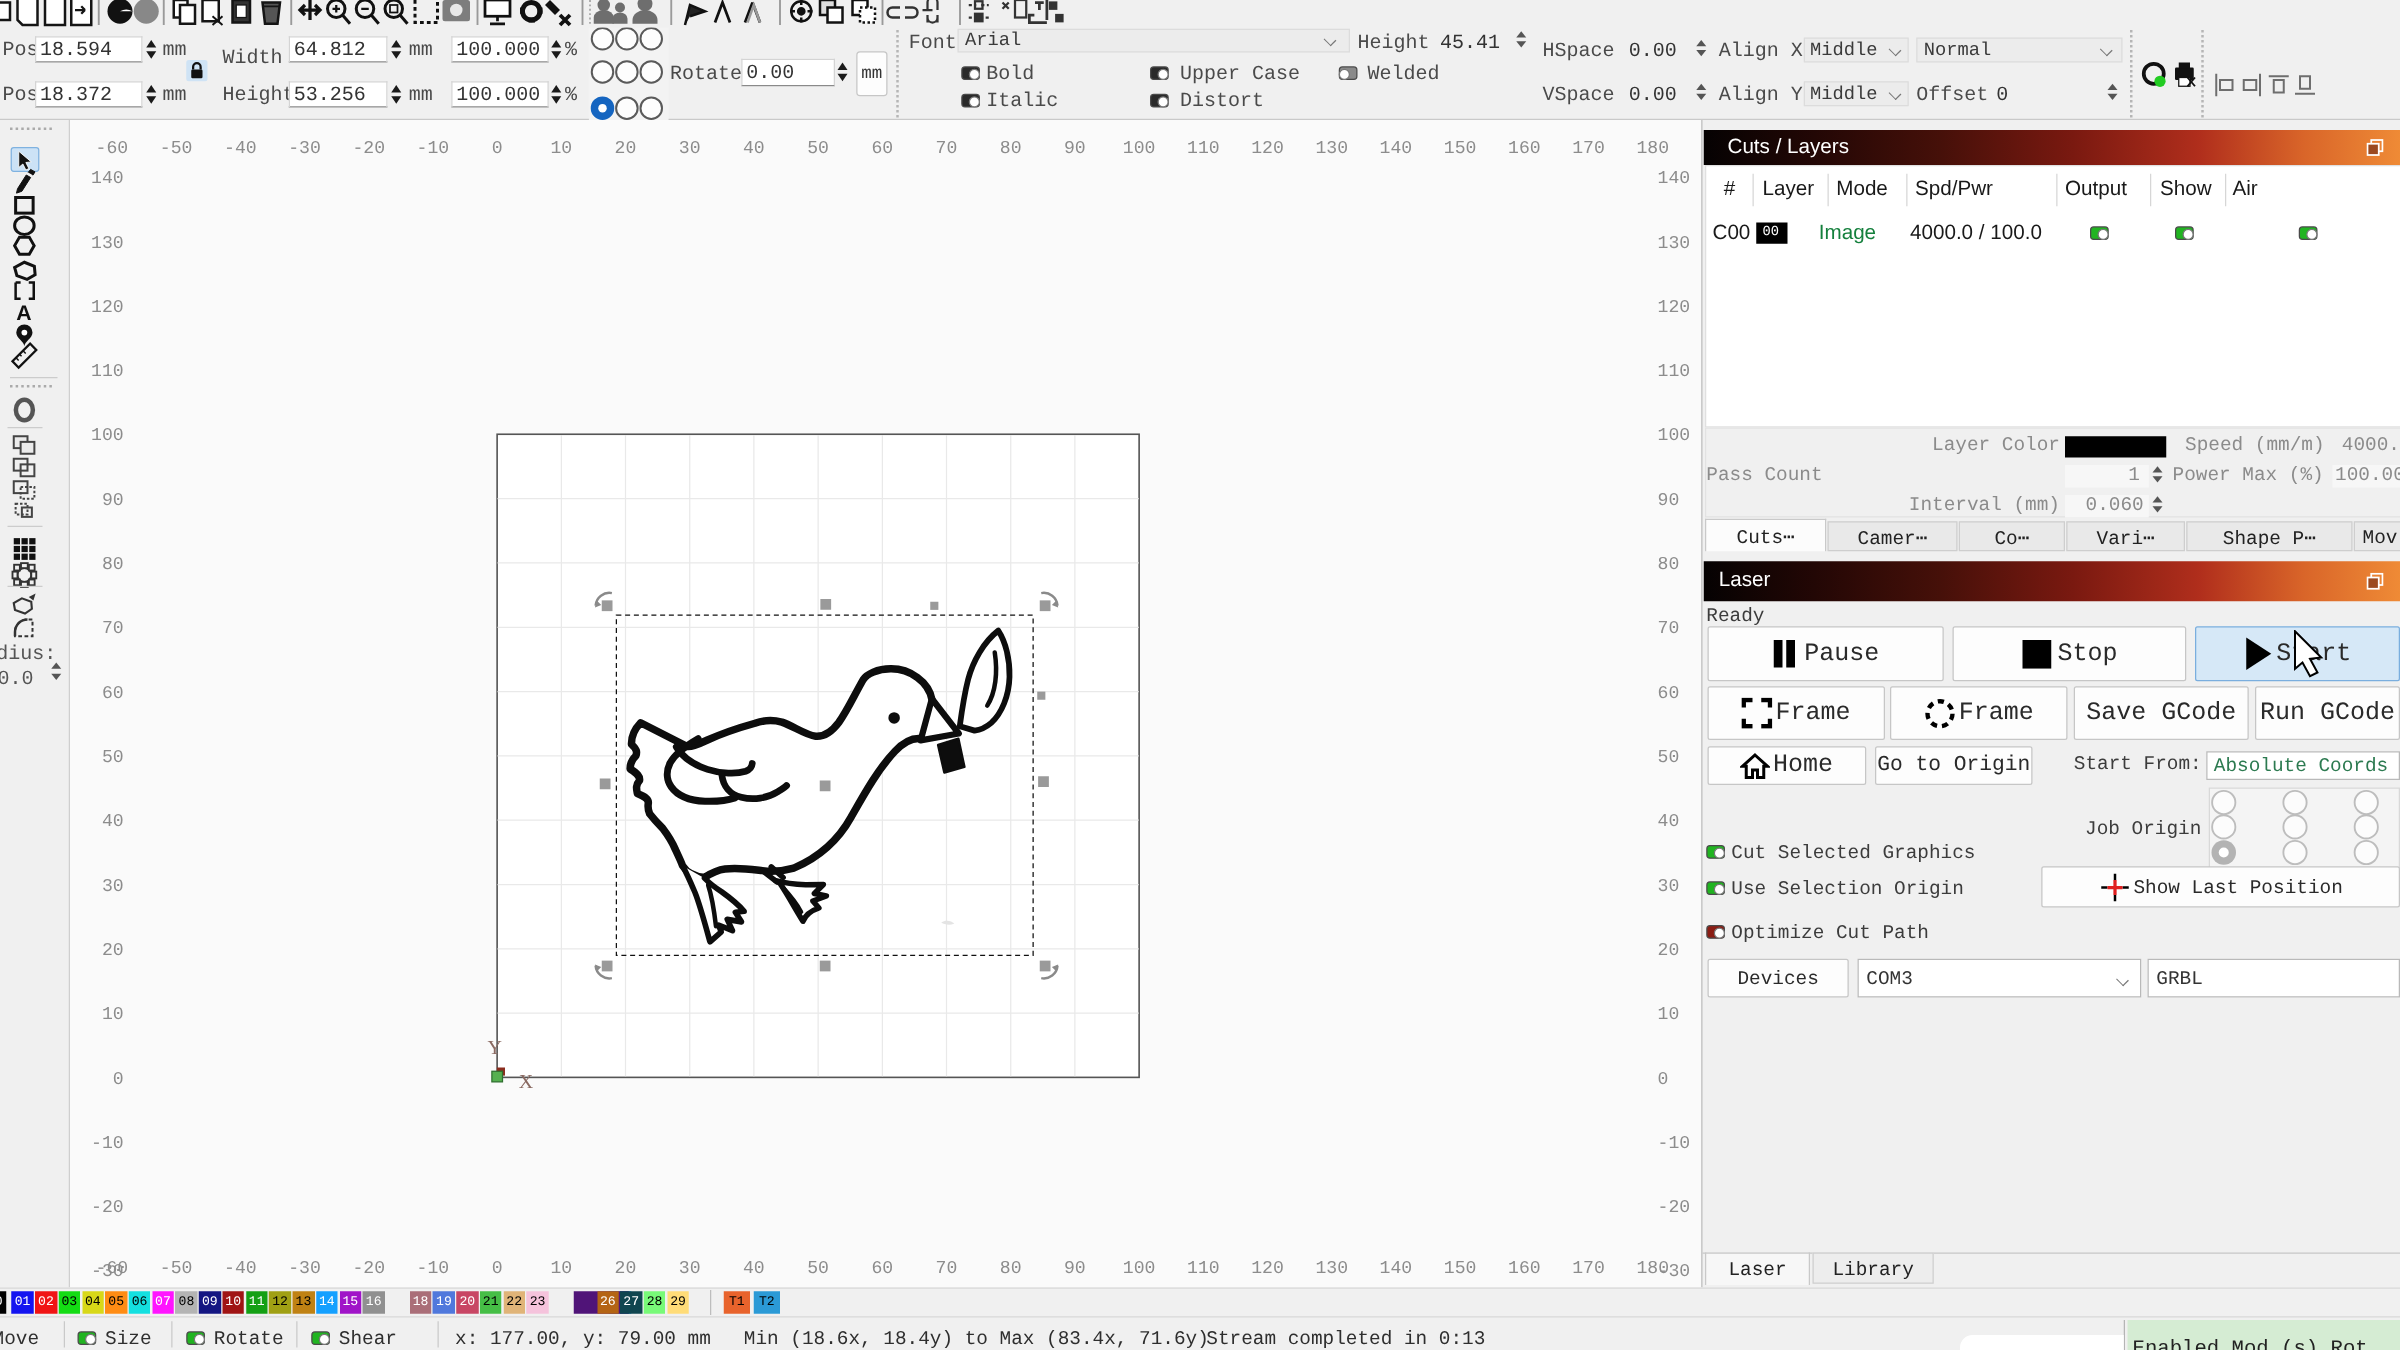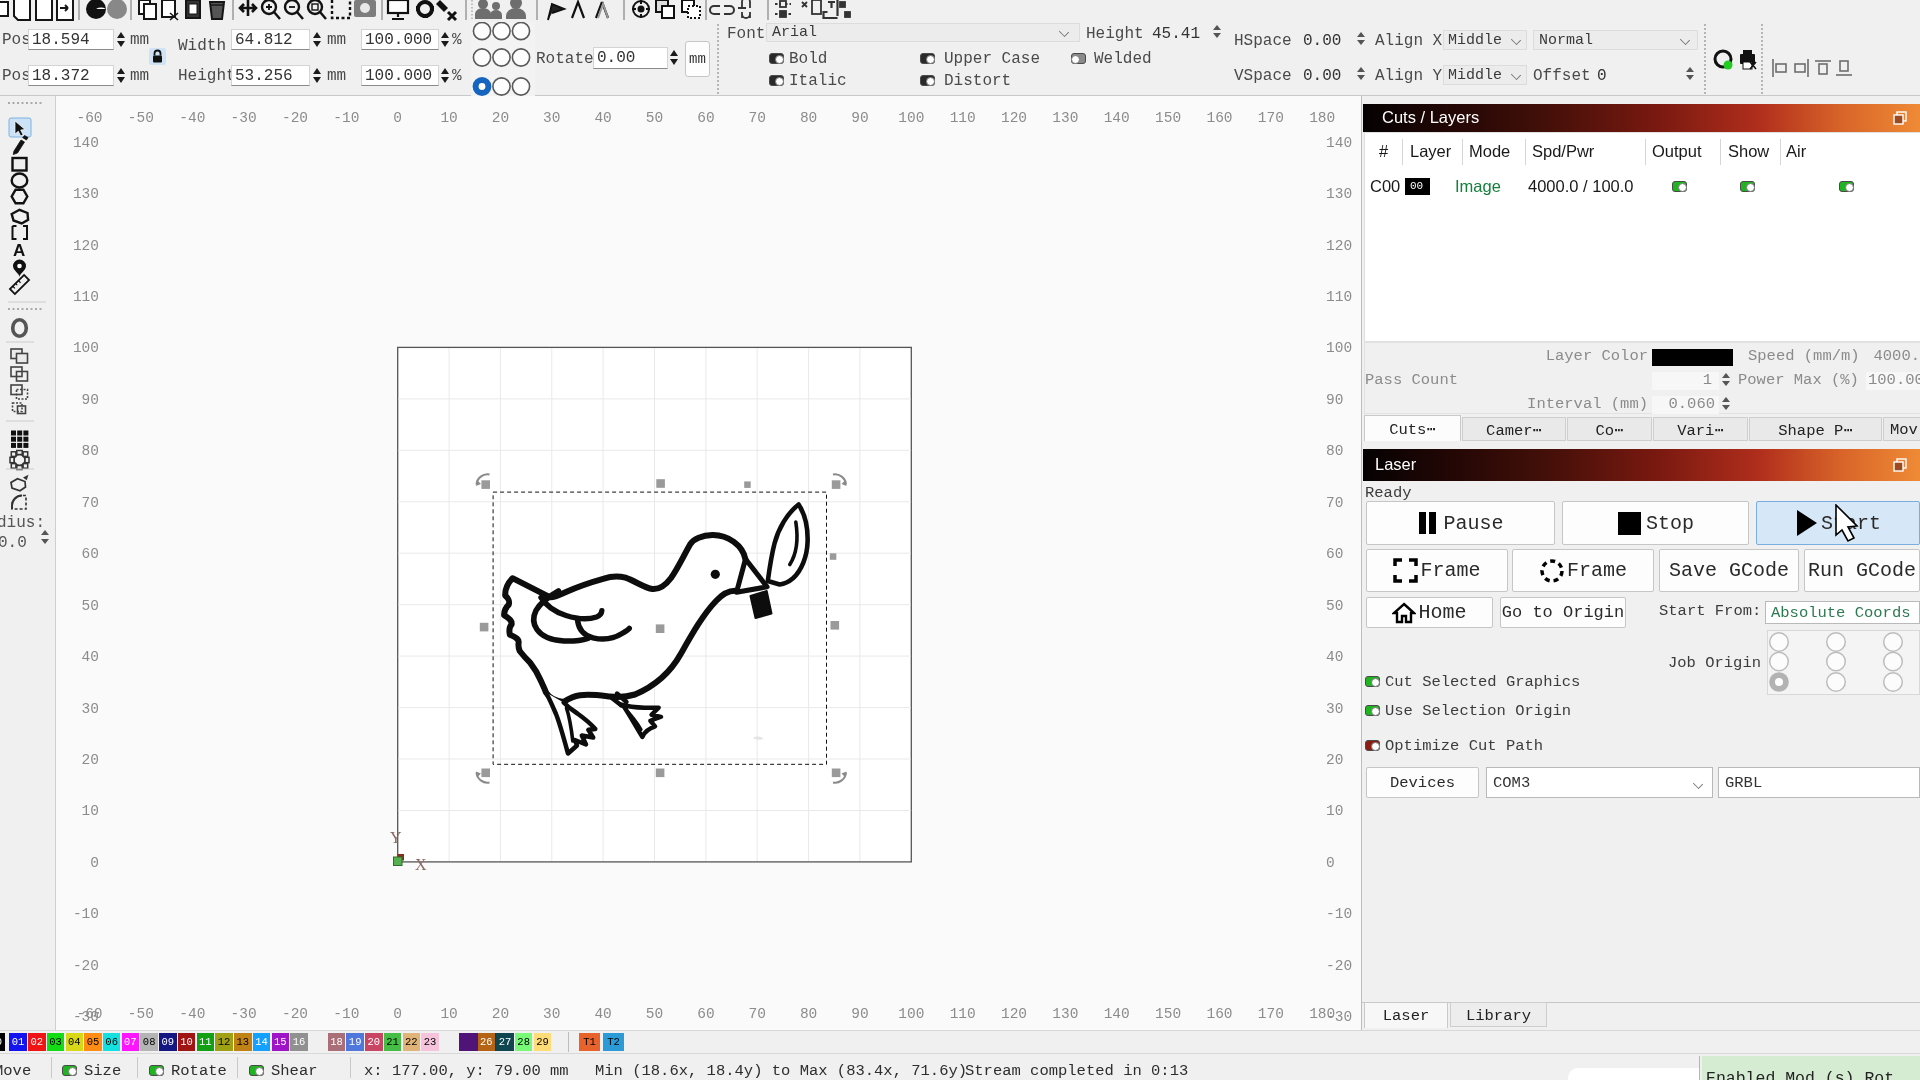--- a/index.html
+++ b/index.html
@@ -582,20 +582,29 @@
     </g>
     <circle cx="12" cy="52" r="9.8" fill="#b3b3b3"></circle>
       <circle cx="12" cy="52" r="4" fill="#fff"></circle>
   </svg>
   <div class="tgl abs" style="left:3px;top:580px;"></div>
   <div class="mono abs" style="left:23px;top:577px;font-size:15.5px;color:#3c3c3c;">Cut Selected Graphics</div>
   <div class="tgl abs" style="left:3px;top:609px;"></div>
   <div class="mono abs" style="left:23px;top:606px;font-size:15.5px;color:#3c3c3c;">Use Selection Origin</div>
   <div class="tgl tglr abs" style="left:3px;top:644px;"></div>
   <div class="mono abs" style="left:23px;top:641px;font-size:15.5px;color:#3c3c3c;">Optimize Cut Path</div>
+  <div class="btn" style="left:271px;top:597px;width:287px;height:33px;font-size:15.5px;">
+    <svg width="26" height="26" style="margin-right:2px;">
+        <g stroke="#000" stroke-width="2">
+          <path d="M13 2 v5 M13 19 v5 M2 13 h5 M19 13 h5"></path>
+        </g>
+        <g stroke="#e02020" stroke-width="2.6">
+          <path d="M13 7 v12 M7 13 h12"></path>
+        </g>
+      </svg>Show Last Position</div>
   <div class="btn" style="left:4px;top:671px;width:113px;height:31px;font-size:15.5px;">Devices</div>
   <div class="abs mono" style="left:124px;top:671px;width:227px;height:31px;background:#fff;border:1px solid #b9b9b9;font-size:15.5px;color:#333;padding:6px 0 0 6px;">COM3</div>
   <div class="chev abs" style="left:332px;top:683px;"></div>
   <div class="abs mono" style="left:356px;top:671px;width:202px;height:31px;background:#fff;border:1px solid #b9b9b9;font-size:15.5px;color:#333;padding:6px 0 0 6px;">GRBL</div>
 
   <div class="abs" style="left:0px;top:906px;width:559px;height:1px;background:#c6c6c6;"></div>
   <div class="abs mono" style="left:2px;top:906px;width:84px;height:26px;background:#f7f7f7;border:1px solid #c9c9c9;border-bottom:none;font-size:15.5px;color:#222;text-align:center;padding-top:4px;">Laser</div>
   <div class="abs mono" style="left:88px;top:906px;width:97px;height:25px;background:#ededed;border:1px solid #cecece;font-size:15.5px;color:#222;text-align:center;padding-top:4px;">Library</div>
 </div>
 

